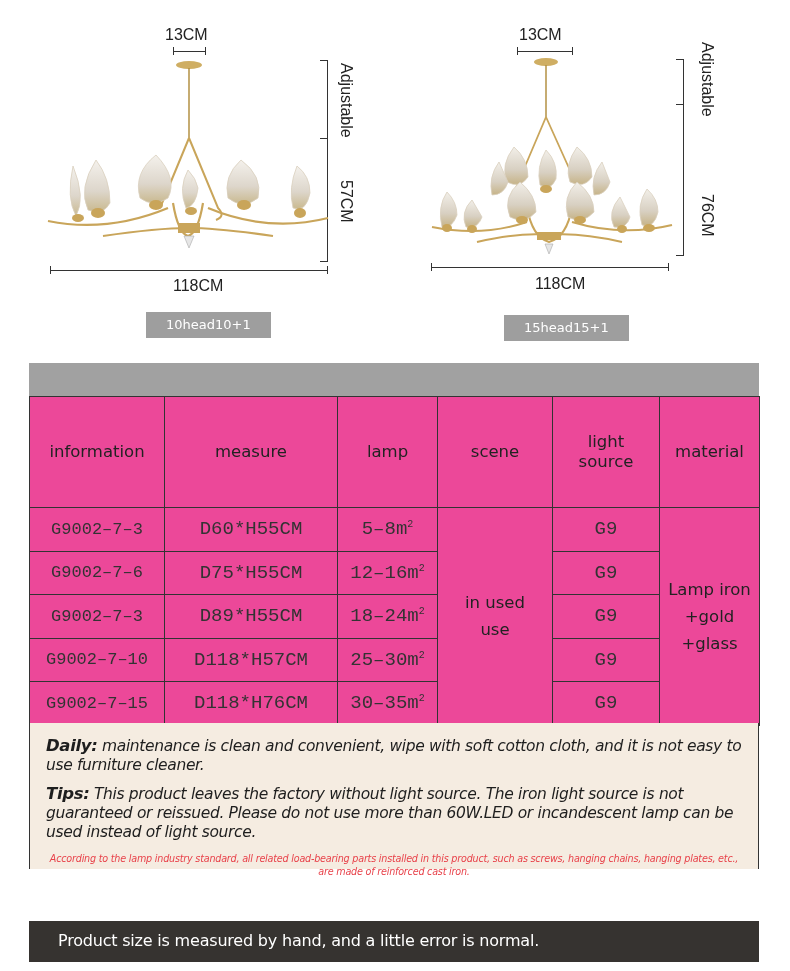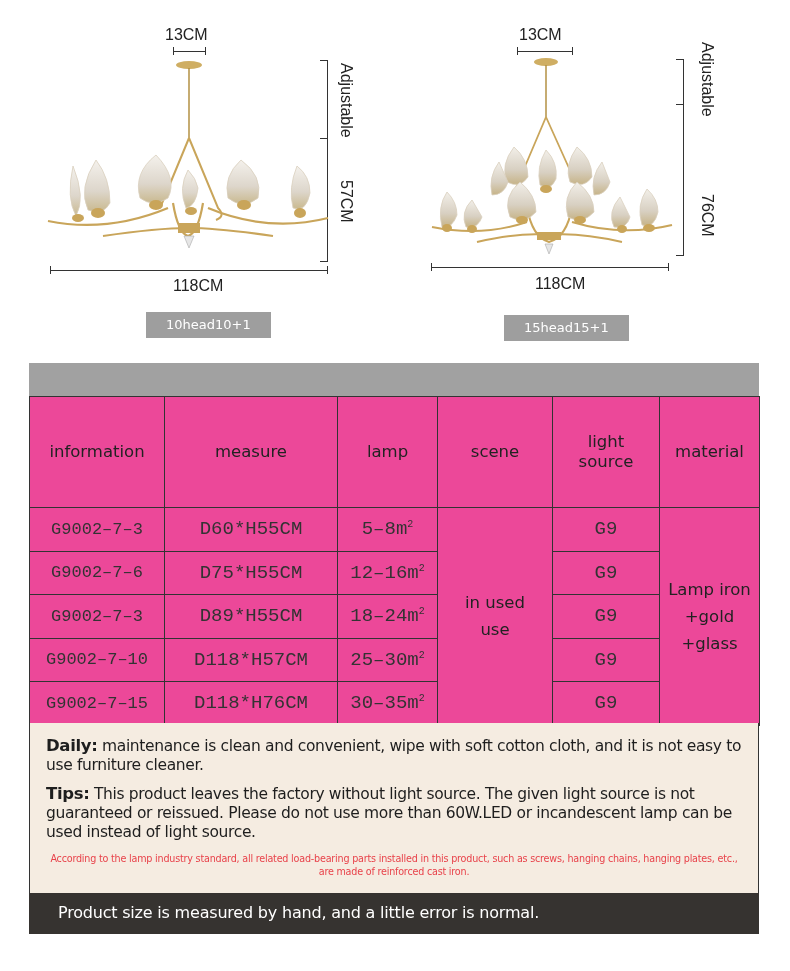--- a/index.html
+++ b/index.html
@@ -20,27 +20,27 @@
     .table-wrap { position: absolute; left: 29px; top: 363px; width: 730px; }
     .table-topbar { height: 33px; background: #a1a1a1; }
     table.spec { border-collapse: collapse; width: 730px; table-layout: fixed; background: #ec4899; }
     table.spec td, table.spec th { border: 1px solid #333; text-align: center; vertical-align: middle; }
     table.spec th { font-weight: normal; font-family: "DejaVu Sans", sans-serif; font-size: 16.5px; height: 111px; color: #222; line-height: 20px; }
     table.spec td { font-family: Liberation Mono, monospace; font-size: 19px; height: 43.5px; color: #333; }
     table.spec td.model { font-size: 17px; }
     table.spec td.scene, table.spec td.material { font-family: "DejaVu Sans", sans-serif; font-size: 16.5px; line-height: 27px; color: #222; }
     sup { font-size: 10px; vertical-align: 7px; }
 
-    .notes { position: absolute; left: 29px; top: 723px; width: 730px; height: 170px; background: #f5ece1; border-left: 1px solid #333; border-right: 1px solid #333; padding: 13px 16px 0 16px; }
+    .notes { position: absolute; left: 29px; top: 723px; width: 730px; height: 146px; background: #f5ece1; border-left: 1px solid #333; border-right: 1px solid #333; padding: 13px 16px 0 16px; font-style: italic; }
     .note-p { font-family: "DejaVu Sans", sans-serif; font-size: 15.5px; line-height: 19px; color: #1e1e1e; letter-spacing: -0.35px; }
     .note-p b { font-weight: bold; font-size: 16.5px; }
     .note-p + .note-p { margin-top: 9px; }
     .warn { margin-top: 10px; font-family: "DejaVu Sans", sans-serif; font-size: 9.6px; line-height: 13px; color: #e8424a; letter-spacing: -0.2px; text-align: center; }
 
-    .footer-bar { position: absolute; left: 29px; top: 893px; width: 730px; height: 41px; background: #363330; color: #fff; font-family: "DejaVu Sans", sans-serif; font-size: 16px; padding-left: 29px; line-height: 39px; letter-spacing: -0.2px; }
+    .footer-bar { position: absolute; left: 29px; top: 921px; width: 730px; height: 41px; background: #363330; color: #fff; font-family: "DejaVu Sans", sans-serif; font-size: 16px; padding-left: 29px; line-height: 39px; letter-spacing: -0.2px; }
   </style>
 </head>
 <body>
 
 <div>
   <span class="dim-text" style="left:165px; top:26px;">13CM</span>
   <div class="hline" style="left:173px; top:51px; width:33px;"></div>
   <div class="tick-v" style="left:173px; top:47px;"></div>
   <div class="tick-v" style="left:205px; top:47px;"></div>
 
@@ -226,20 +226,20 @@
       </tr>
     </tbody>
   </table>
 </div>
 
 <div class="notes">
   <p class="note-p">
     <b>Daily:</b><span> maintenance is clean and convenient, wipe with soft cotton cloth, and it is not easy to use furniture cleaner.</span>
   </p>
   <p class="note-p">
-    <b>Tips:</b><span> This product leaves the factory without light source. The given light source is not guaranteed or reissued. Please do not use more than 60W.LED or incandescent lamp can be used instead of light source.</span>
+    <b>Tips:</b><span> This product leaves the factory without light source. The iron light source is not guaranteed or reissued. Please do not use more than 60W.LED or incandescent lamp can be used instead of light source.</span>
   </p>
   <p class="warn">According to the lamp industry standard, all related load-bearing parts installed in this product, such as screws, hanging chains, hanging plates, etc., are made of reinforced cast iron.</p>
 </div>
 
 <div class="footer-bar">
   <span>Product size is measured by hand, and a little error is normal.</span>
 </div>
 
 </body></html>

